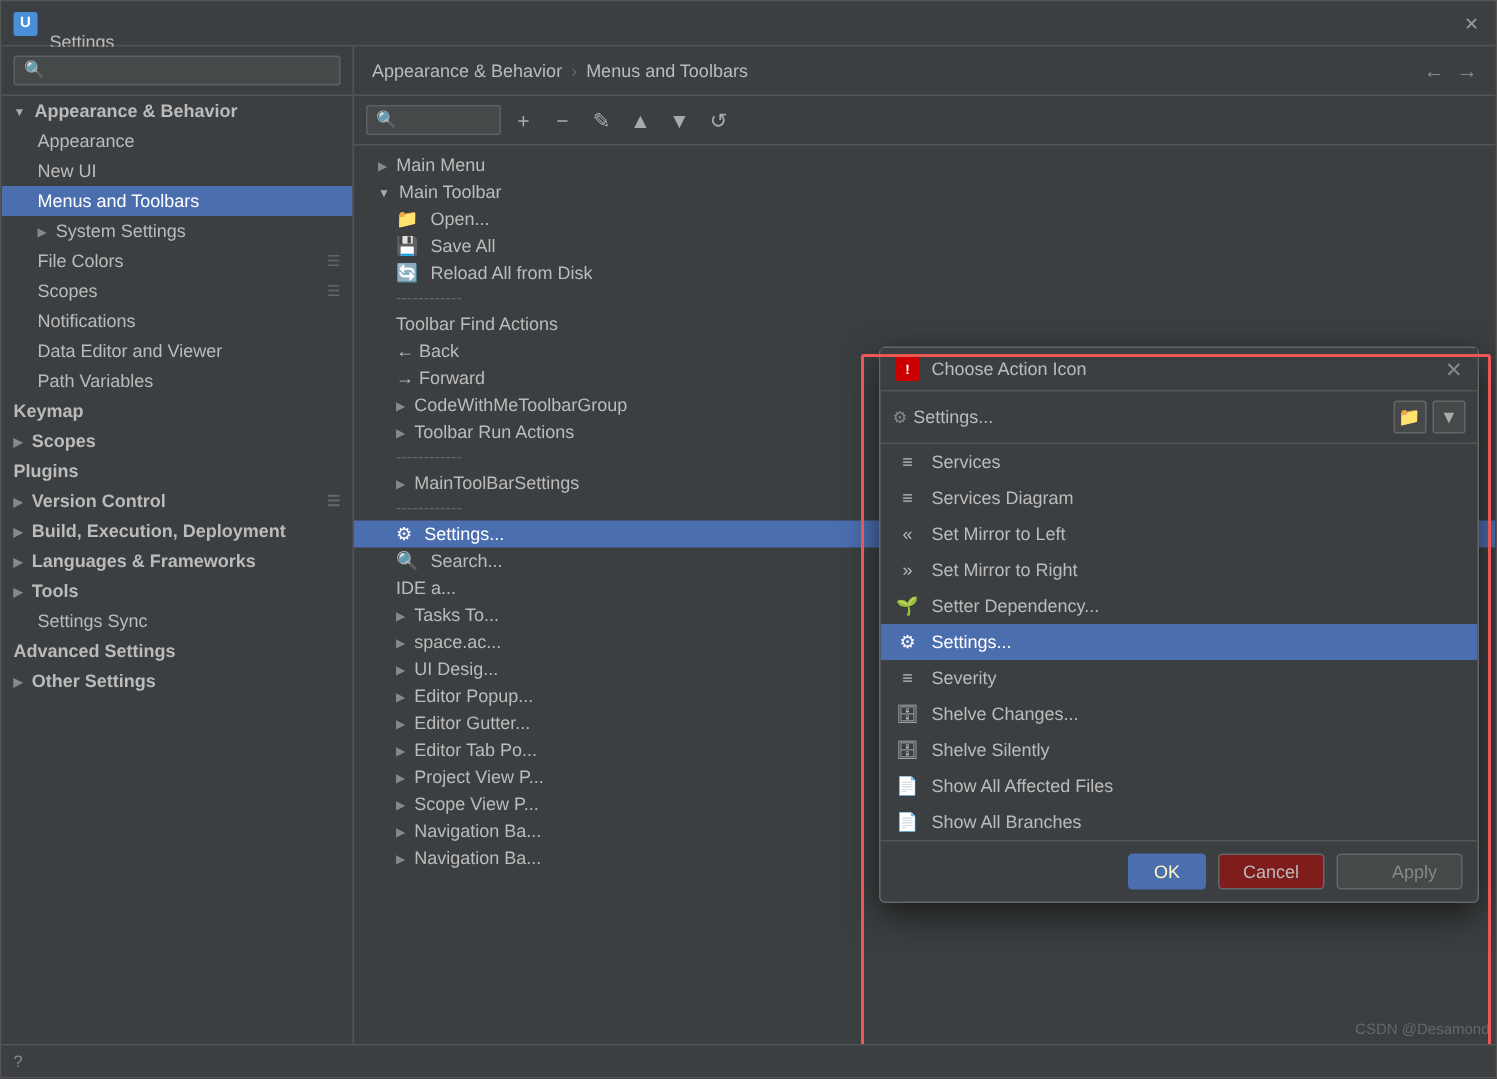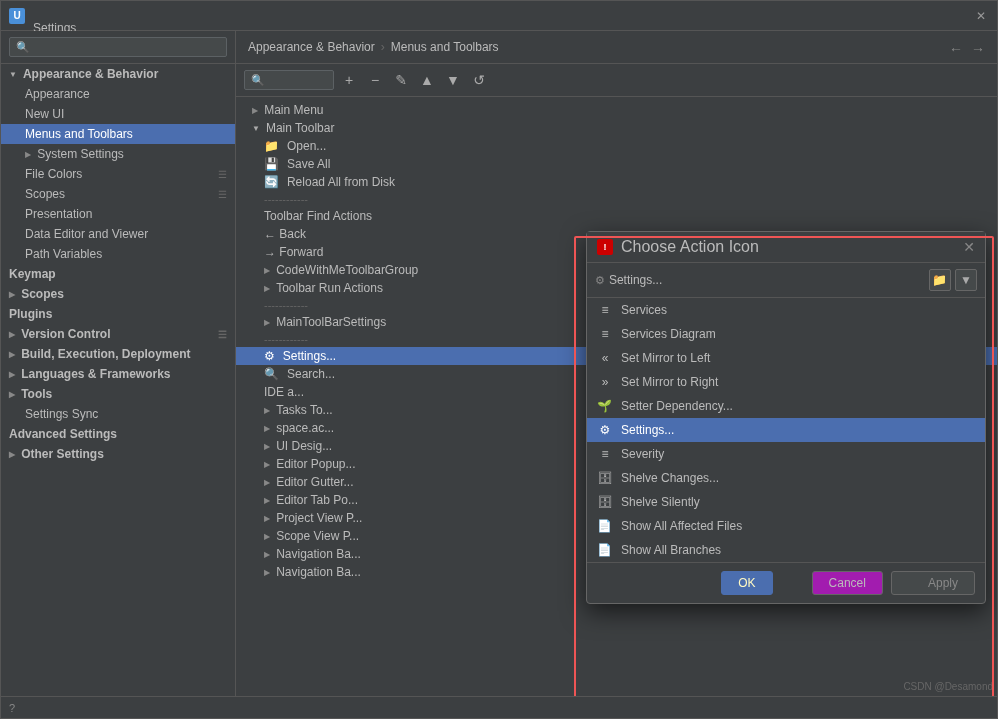--- a/index.html
+++ b/index.html
@@ -209,21 +209,21 @@
       gap: 8px;
     }
     .dialog-icon {
       width: 16px; height: 16px;
       background: #c00;
       border-radius: 2px;
       display: flex; align-items: center; justify-content: center;
       font-size: 9px; color: white; font-weight: bold;
     }
     .dialog-title {
-      font-size: 16px;
+      font-size: 12px;
       color: #bbbbbb;
       flex: 1;
     }
     .dialog-close {
       color: #888; cursor: pointer; font-size: 14px;
     }
     .dialog-search-bar {
       display: flex;
       align-items: center;
       padding: 6px 8px;
@@ -280,23 +280,22 @@
       cursor: pointer;
       border-radius: 3px;
       border: 1px solid #666;
     }
     .dialog-btn.ok {
       background: #4b6eaf;
       color: #fef9c3;
       border-color: #4b6eaf;
     }
     .dialog-btn.cancel {
-      background: #a21caf;
-      color: #bbbbbb;
-      margin-left: 31px;
+      background: #7f1d1d;
+      color: #bbbbbb;
     }
     .dialog-btn.apply {
       background: #45494a;
       color: #888;
       padding-left: 36px;
     }
     
     .bottom-bar {
       height: 22px;
       background: #3c3f41;
@@ -358,21 +357,21 @@
       </div>
       <div class="sidebar-item sub1">
         <span>File Colors</span>
         <span style="margin-left:auto;color:#666;font-size:10px;">☰</span>
       </div>
       <div class="sidebar-item sub1">
         <span>Scopes</span>
         <span style="margin-left:auto;color:#666;font-size:10px;">☰</span>
       </div>
       <div class="sidebar-item sub1">
-        <span>Presentation</span>
+        <span>Notifications</span>
       </div>
       <div class="sidebar-item sub1">
         <span>Data Editor and Viewer</span>
       </div>
       <div class="sidebar-item sub1">
         <span>Path Variables</span>
       </div>
 
       <div class="sidebar-item group-header">
         <span>Keymap</span>

